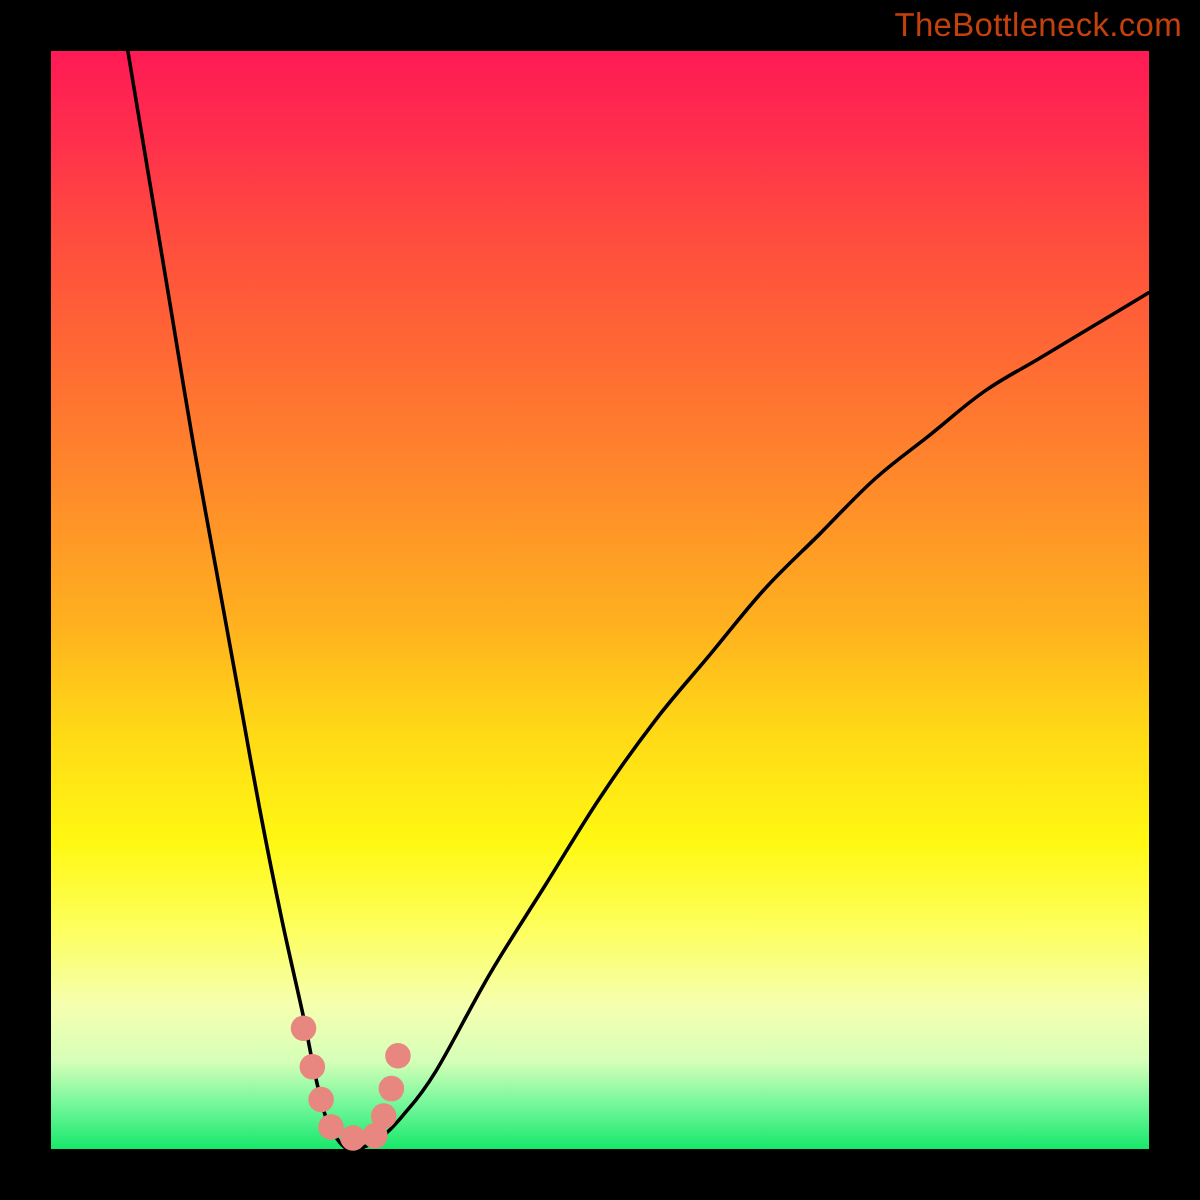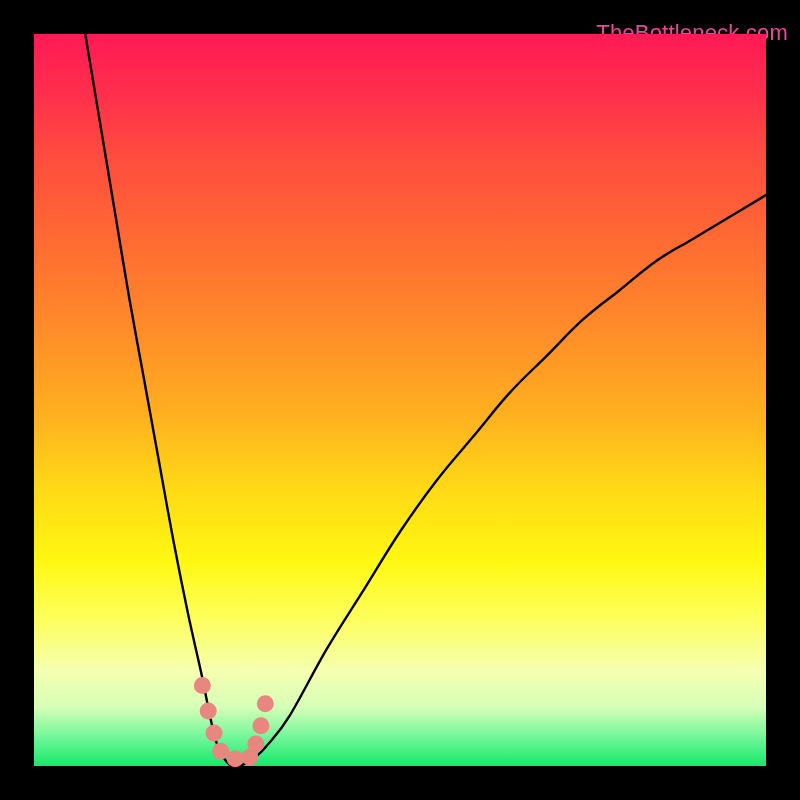--- a/index.html
+++ b/index.html
@@ -39,23 +39,23 @@
       #fff812 72%,
       #fdff5e 80%,
       #f5ffb0 87%,
       #d6ffb8 92%,
       #73f79a 96%,
       #17e86a 100%
     );
   }
   .watermark {
     position: absolute;
-    top: 20px;
+    top: 4px;
     right: 12px;
-    color: #ec4899;
+    color: #c2410c;
     font-size: 22px;
     letter-spacing: 0.2px;
     user-select: none;
   }
   svg.curve {
     position: absolute;
     left: 0;
     top: 0;
     width: 732px;
     height: 732px;

